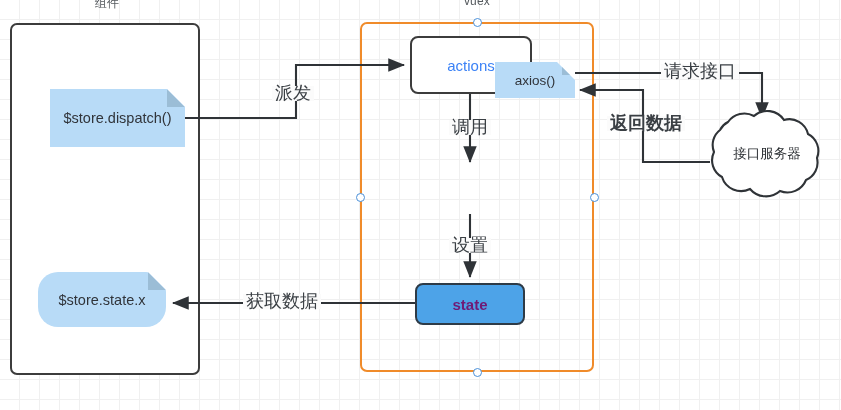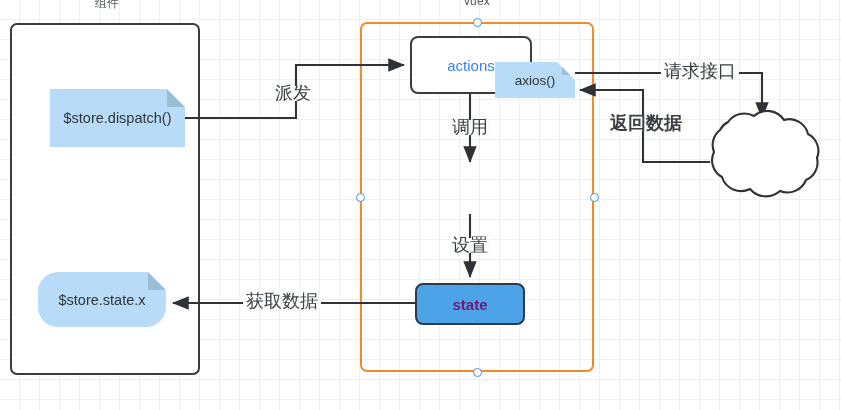--- a/index.html
+++ b/index.html
@@ -216,20 +216,21 @@
 
   <div class="pbox box-actions">
     <span>actions</span>
   </div>
 
 
   <div class="pbox box-state">
     <span>state</span>
   </div>
 
+  <div class="cloud-text">接口服务器</div>
 
   <div class="note note-dispatch">
     <span class="fold"></span>
     <span>$store.dispatch()</span>
   </div>
 
   <div class="note note-state">
     <span class="fold"></span>
     <span>$store.state.x</span>
   </div>

